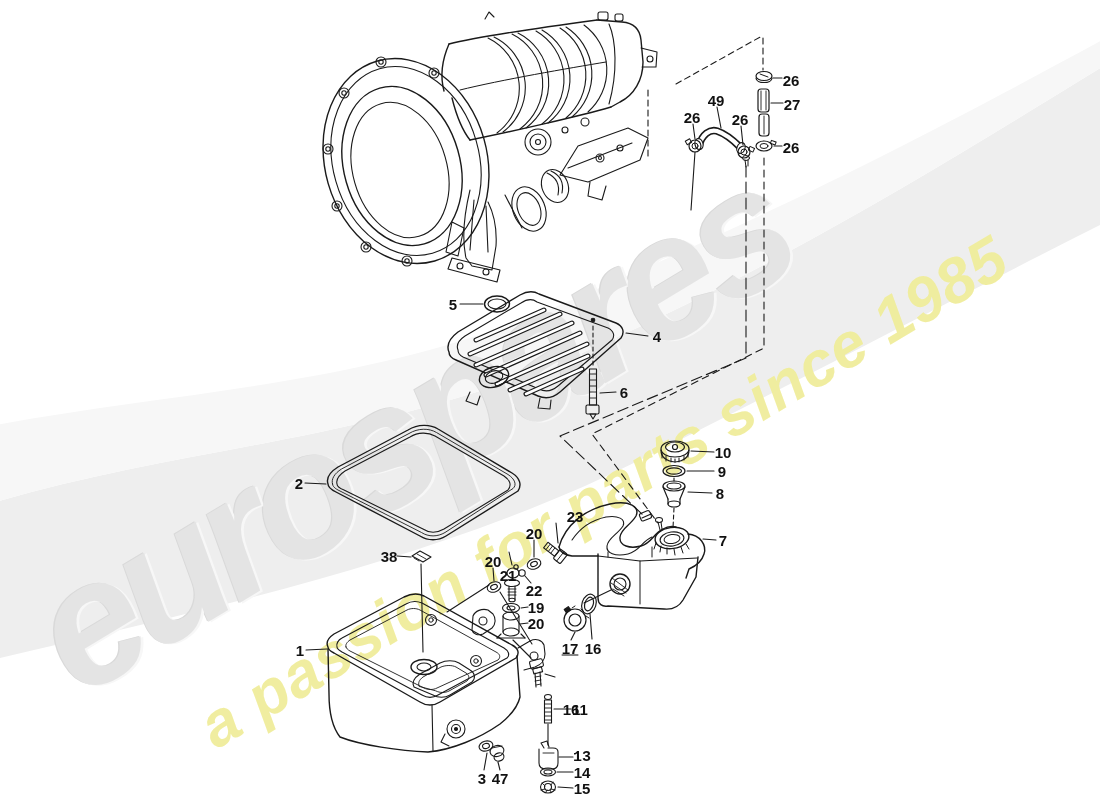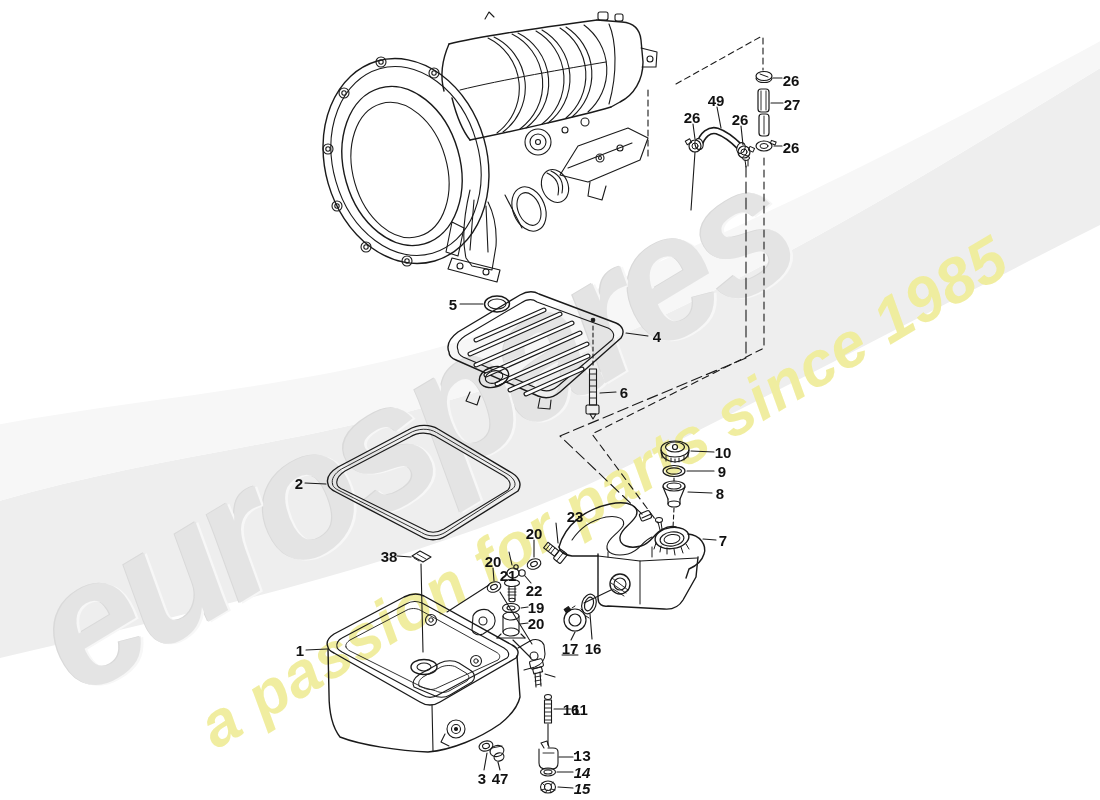--- a/index.html
+++ b/index.html
@@ -406,22 +406,22 @@
       <span class="callout" style="left: 657px; top: 336px;">4</span>
       <span class="callout" style="left: 453px; top: 304px;">5</span>
       <span class="callout" style="left: 624px; top: 392px;">6</span>
       <span class="callout" style="left: 723px; top: 540px;">7</span>
       <span class="callout" style="left: 720px; top: 493px;">8</span>
       <span class="callout" style="left: 722px; top: 471px;">9</span>
       <span class="callout" style="left: 723px; top: 452px;">10</span>
       <span class="callout" style="left: 593px; top: 648px;">16</span>
       <span class="callout" style="left: 580px; top: 709px;">11</span>
       <span class="callout" style="left: 582px; top: 757px; font-family: Liberation Mono, monospace;">13</span>
-      <span class="callout" style="left: 582px; top: 772px; font-style: italic;">14</span>
-      <span class="callout" style="left: 582px; top: 788px; font-style: italic;">15</span>
+      <span class="callout" style="left: 582px; top: 772px;">14</span>
+      <span class="callout" style="left: 582px; top: 788px;">15</span>
       <span class="callout" style="left: 563px; top: 709px; margin-left: 8px;">16</span>
       <span class="callout" style="left: 570px; top: 648px; text-decoration: underline;">17</span>
       <span class="callout" style="left: 536px; top: 623px;">20</span>
       <span class="callout" style="left: 536px; top: 607px;">19</span>
       <span class="callout" style="left: 493px; top: 561px;">20</span>
       <span class="callout" style="left: 534px; top: 533px;">20</span>
       <span class="callout" style="left: 508px; top: 575px;">21</span>
       <span class="callout" style="left: 534px; top: 590px;">22</span>
       <span class="callout" style="left: 555px; top: 516px; margin-left: 20px;">23</span>
       <span class="callout" style="left: 389px; top: 556px;">38</span>

